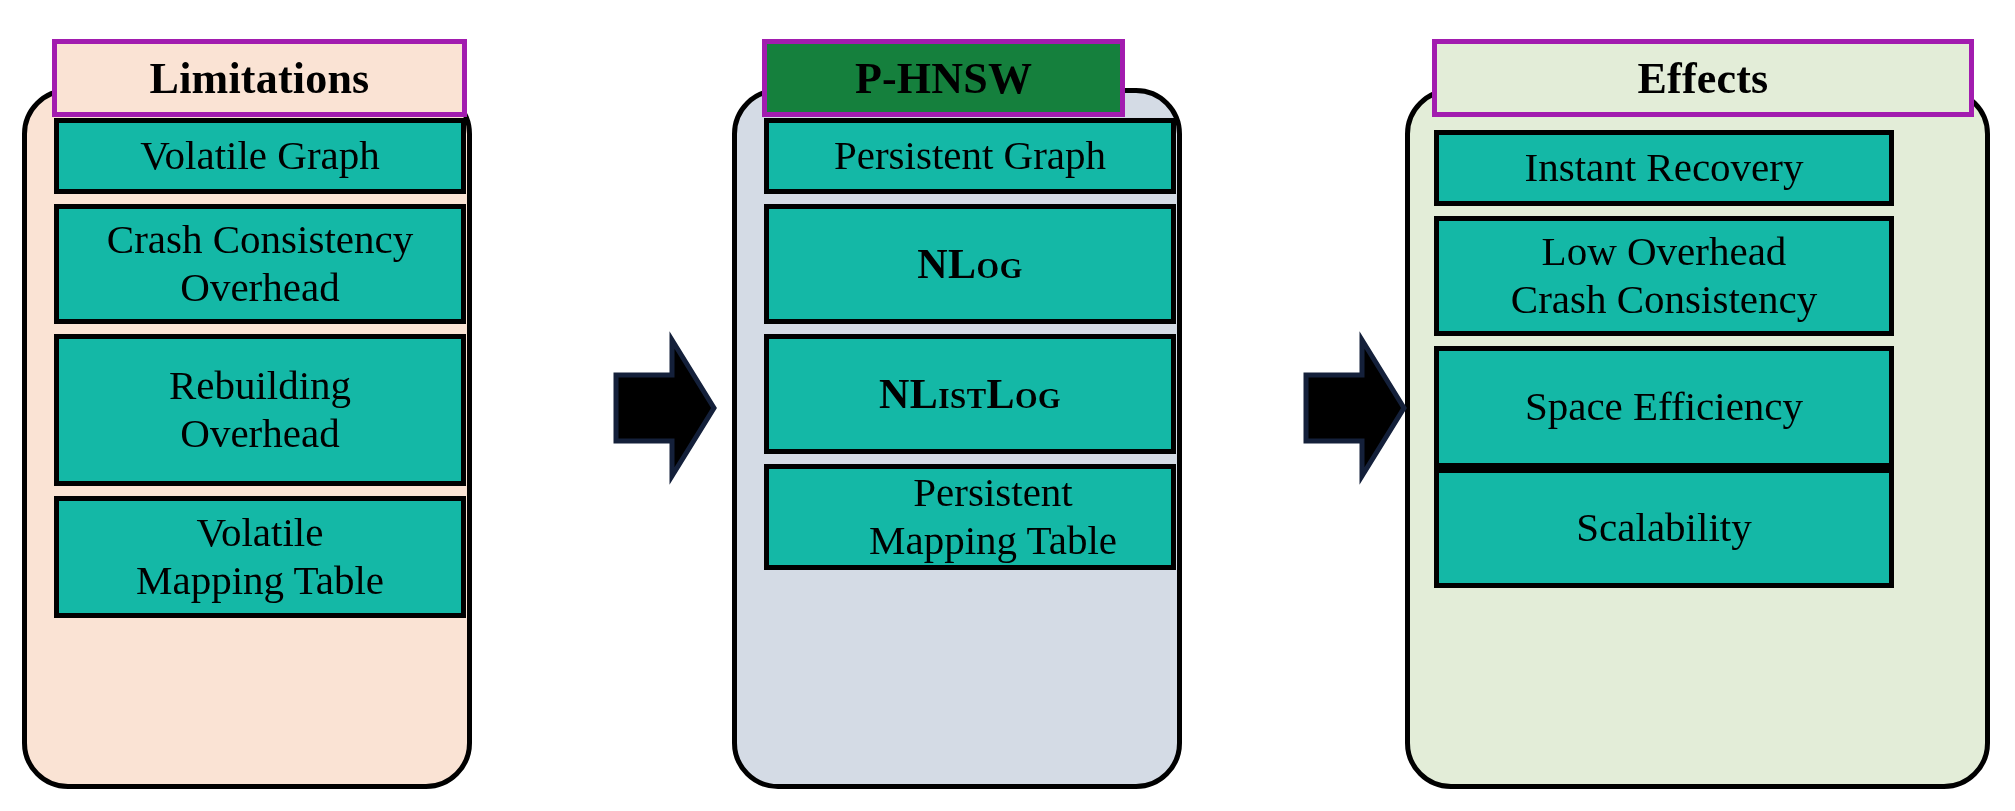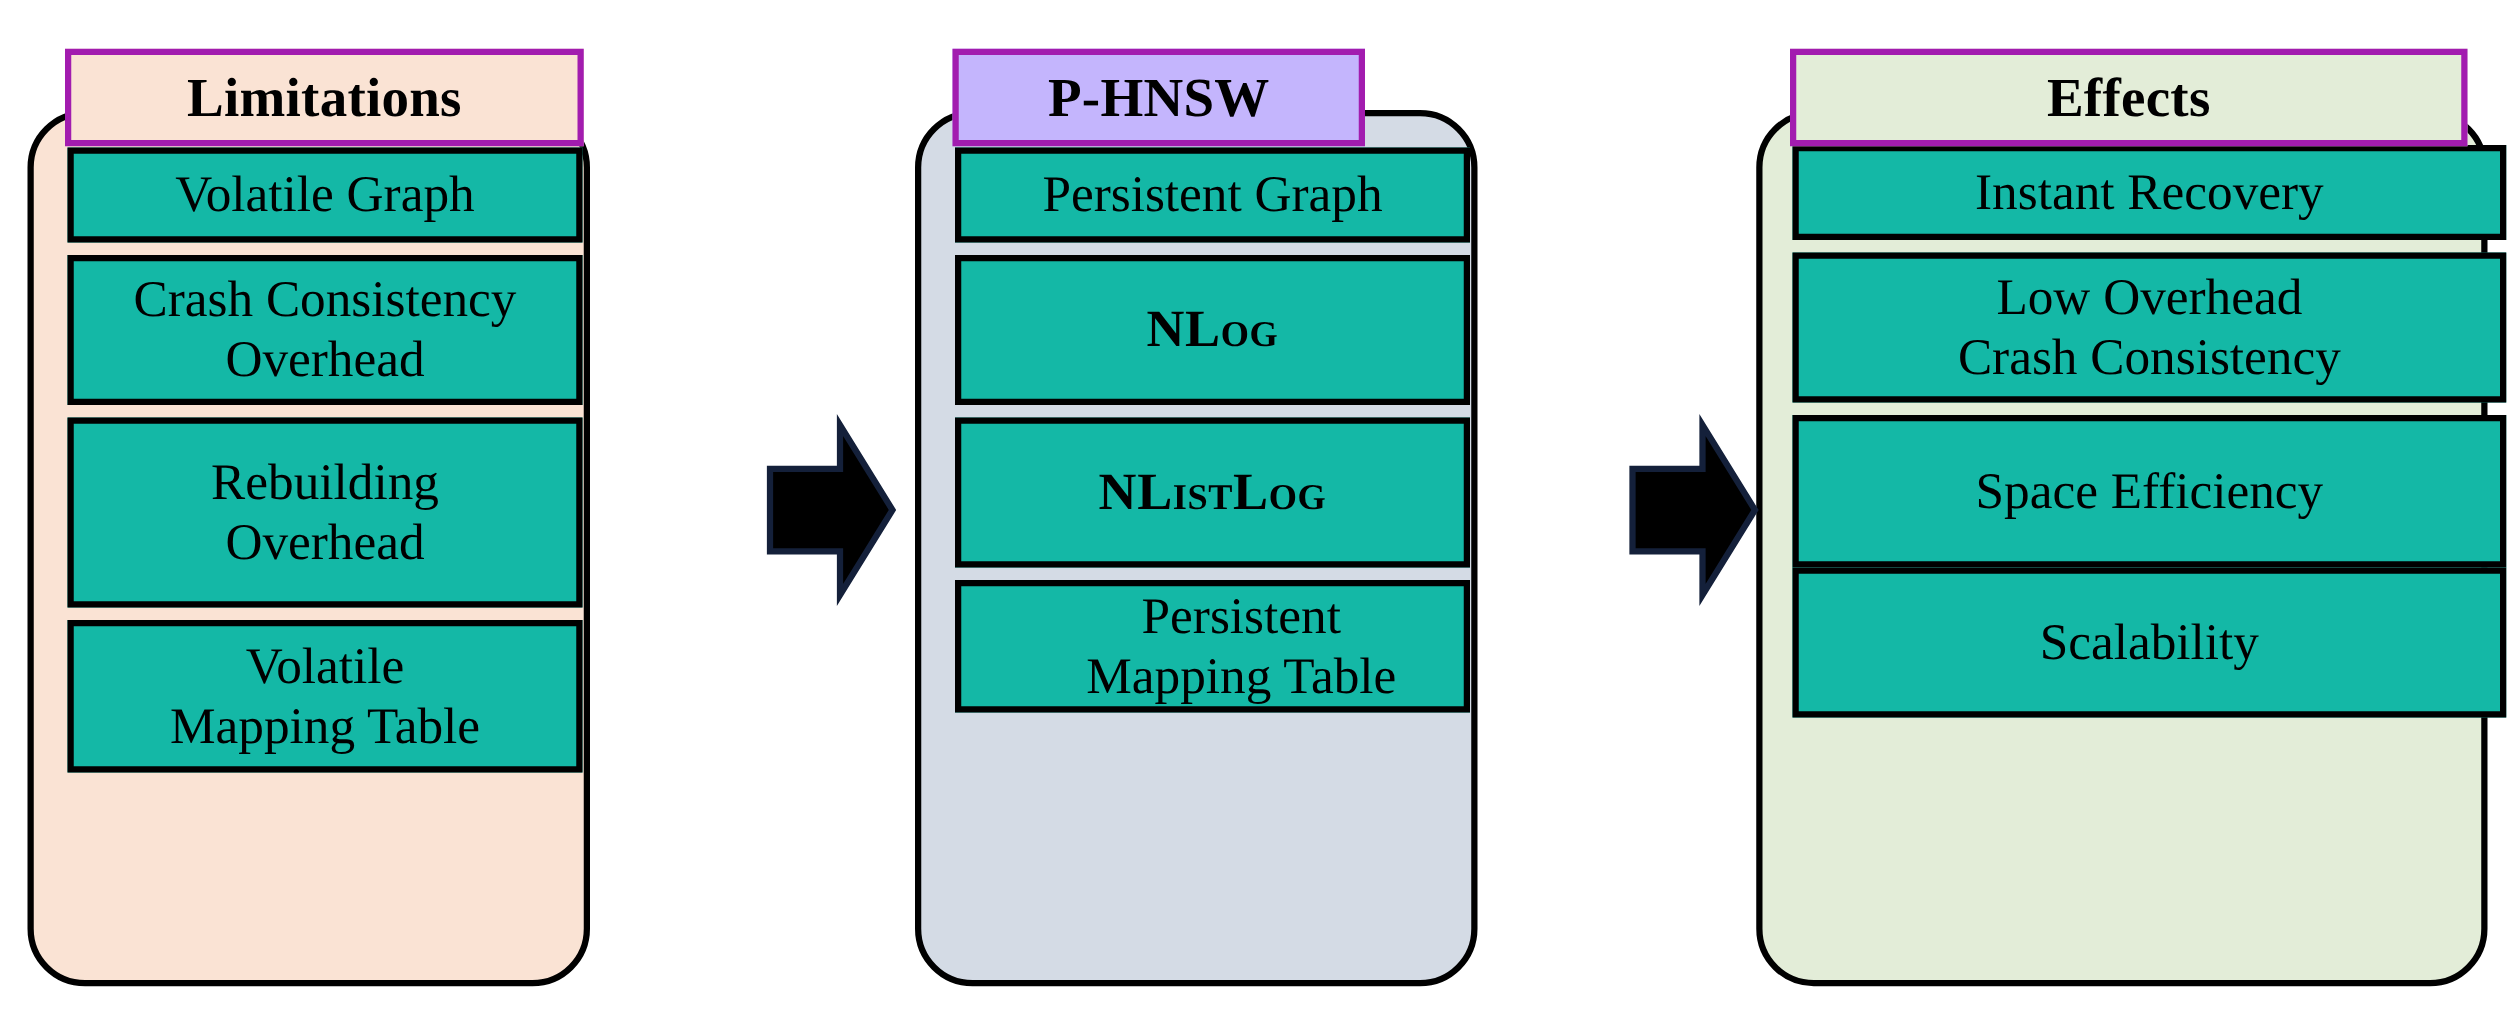--- a/index.html
+++ b/index.html
@@ -83,21 +83,21 @@
   <div class="arrow" style="left:610px;top:330px;">
     <svg width="110" height="155" viewBox="0 0 110 155">
       <polygon points="6,45 62,45 62,10 104,78 62,146 62,111 6,111" fill="#000000" stroke="#14203A" stroke-width="5" stroke-linejoin="miter"></polygon>
     </svg>
   </div>
 
   <div class="panel" style="left:732px;width:450px;">
 
     <div class="panel-body" style="left:0px;width:450px;height:701px;background:#D4DBE5;"></div>
 
-    <div class="panel-title" style="left:30px;width:330px;background:#c4b5fd;">P-HNSW</div>
+    <div class="panel-title" style="left:30px;width:363px;background:#15803d;">P-HNSW</div>
 
     <div class="panel-items" style="left:32px;top:118px;width:412px;">
       <div class="item-box" style="height:76px;margin-bottom:10px;">Persistent Graph</div>
       <div class="item-box sc" style="height:120px;margin-bottom:10px;">NLog</div>
       <div class="item-box sc" style="height:120px;margin-bottom:10px;">NListLog</div>
       <div class="item-box" style="height:106px;padding-left:46px;">Persistent
 Mapping Table</div>
     </div>
   </div>
 
@@ -106,21 +106,21 @@
       <polygon points="6,45 62,45 62,10 104,78 62,146 62,111 6,111" fill="#000000" stroke="#14203A" stroke-width="5" stroke-linejoin="miter"></polygon>
     </svg>
   </div>
 
   <div class="panel" style="left:1405px;width:585px;border-radius:14px;">
 
     <div class="panel-body" style="left:0px;width:585px;height:701px;background:#E3EDD8;"></div>
 
     <div class="panel-title" style="left:27px;width:542px;background:#E3EDD8;">Effects</div>
 
-    <div class="panel-items" style="left:29px;top:116px;width:571px;justify-content:space-between;">
+    <div class="panel-items" style="left:29px;top:130px;width:460px;justify-content:space-between;">
       <div class="item-box" style="height:76px;margin-bottom:10px;">Instant Recovery</div>
       <div class="item-box" style="height:120px;margin-bottom:10px;">Low Overhead
 Crash Consistency</div>
       <div class="item-box" style="height:122px;">Space Efficiency</div>
       <div class="item-box" style="height:120px;margin-bottom:10px;">Scalability</div>
     </div>
   </div>
 
 </div>
 

